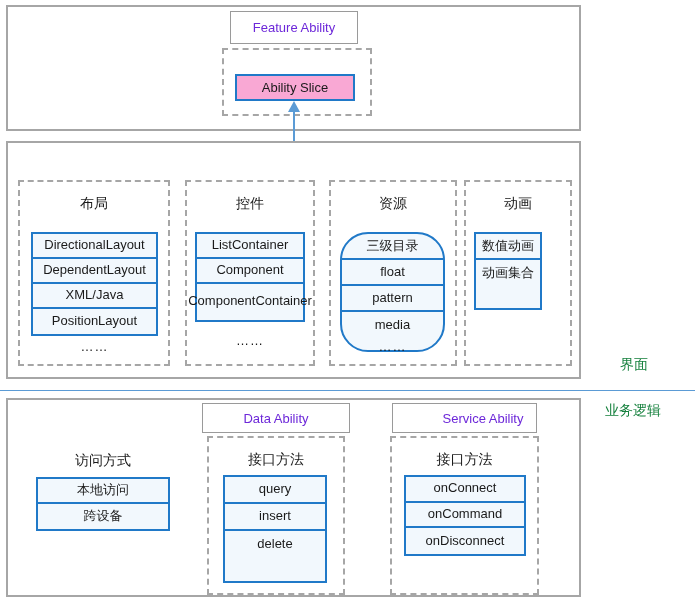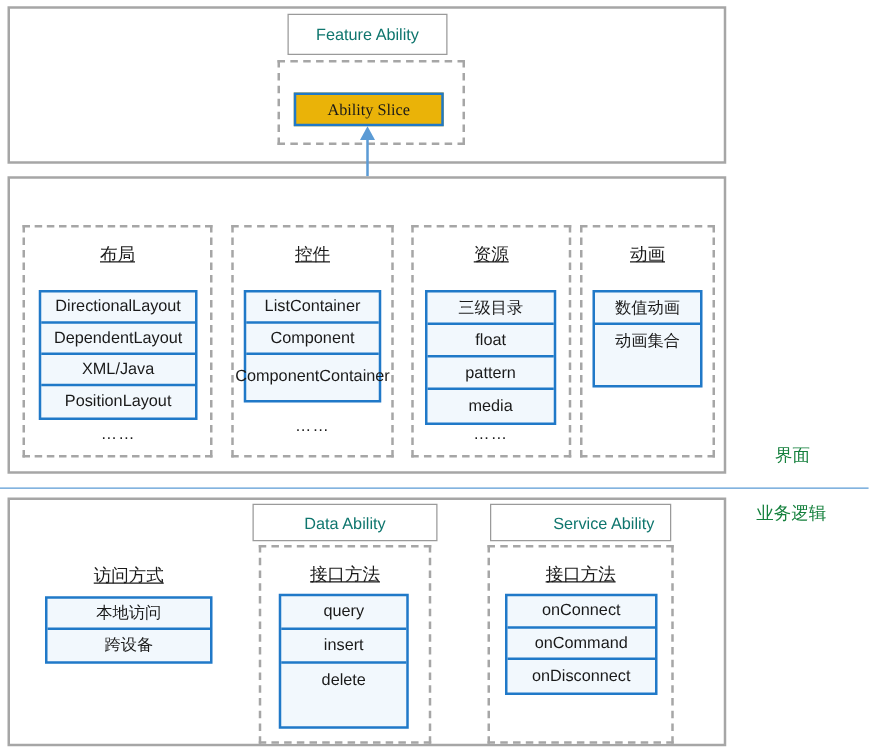--- a/index.html
+++ b/index.html
@@ -11,30 +11,30 @@
   .abs{position:absolute;box-sizing:border-box;}
 
   
   .panel{
     border:2px solid #a6a6a6;background:#ffffff;
   }
   
   .hdrbox{
     border:1px solid #9a9a9a;background:#ffffff;
     display:flex;align-items:center;justify-content:center;
-    font-size:13px;color:#0f766e;
+    font-size:13px;color:#6d28d9;
   }
   
   .dashed{
     border:2px dashed #a6a6a6;background:#ffffff;
   }
   
   .caption{
     text-align:center;font-size:14px;color:#1a1a1a;
-    display:flex;align-items:center;justify-content:center;text-decoration:underline;
+    display:flex;align-items:center;justify-content:center;
   }
   
   .stack{
     border:2px solid #2079c8;background:#f2f8fd;
     display:flex;flex-direction:column;
   }
   .stack .cell{
     border-bottom:2px solid #2079c8;
     display:flex;align-items:center;justify-content:center;
     text-align:center;font-size:13px;color:#1a1a1a;
@@ -42,23 +42,23 @@
   }
   .stack .cell:last-child{border-bottom:none;}
 
   .ellipsis{
     text-align:center;font-size:13px;color:#1a1a1a;letter-spacing:1px;
     display:flex;align-items:center;justify-content:center;
   }
 
   
   .bluebox{
-    border:2px solid #2079c8;background:#eab308;
+    border:2px solid #2079c8;background:#f9a8d4;
     display:flex;align-items:center;justify-content:center;
-    font-size:13px;color:#1a1a1a;font-family:Liberation Serif, serif;
+    font-size:13px;color:#1a1a1a;
   }
 
   
   .sidelabel{
     font-size:14px;color:#15803d;
     display:flex;align-items:center;justify-content:flex-start;
   }
 
   
   .divider{background:#5b9bd5;height:1px;}
@@ -98,31 +98,31 @@
 <div class="abs caption" style="left:185px;top:190px;width:130px;height:28px;">控件</div>
 <div class="abs stack" style="left:195px;top:232px;width:110px;height:90px;">
   <div class="cell" style="height:26px">ListContainer</div>
   <div class="cell" style="height:26px">Component</div>
   <div class="cell" style="height:38px">ComponentContainer</div>
 </div>
 <div class="abs ellipsis" style="left:195px;top:330px;width:110px;height:20px;">……</div>
 
 <div class="abs dashed" style="left:329px;top:180px;width:128px;height:186px;"></div>
 <div class="abs caption" style="left:329px;top:190px;width:128px;height:28px;">资源</div>
-<div class="abs stack" style="left:340px;top:232px;width:105px;height:108px;">
+<div class="abs stack" style="left:340px;top:232px;width:105px;height:120px;border-radius:28px;">
   <div class="cell" style="height:26px">三级目录</div>
   <div class="cell" style="height:26px">float</div>
   <div class="cell" style="height:26px">pattern</div>
   <div class="cell" style="height:26px">media</div>
 </div>
 <div class="abs ellipsis" style="left:340px;top:336px;width:105px;height:20px;">……</div>
 
 <div class="abs dashed" style="left:464px;top:180px;width:108px;height:186px;"></div>
 <div class="abs caption" style="left:464px;top:190px;width:108px;height:28px;">动画</div>
-<div class="abs stack" style="left:474px;top:232px;width:88px;height:78px;">
+<div class="abs stack" style="left:474px;top:232px;width:68px;height:78px;">
   <div class="cell" style="height:26px">数值动画</div>
   <div class="cell" style="height:26px">动画集合</div>
 </div>
 
 <div class="abs sidelabel" style="left:620px;top:354px;width:70px;height:22px;">界面</div>
 
 <div class="abs divider" style="left:0px;top:390px;width:695px;height:1px;"></div>
 
 <div class="abs panel" style="left:6px;top:398px;width:575px;height:199px;"></div>
 

